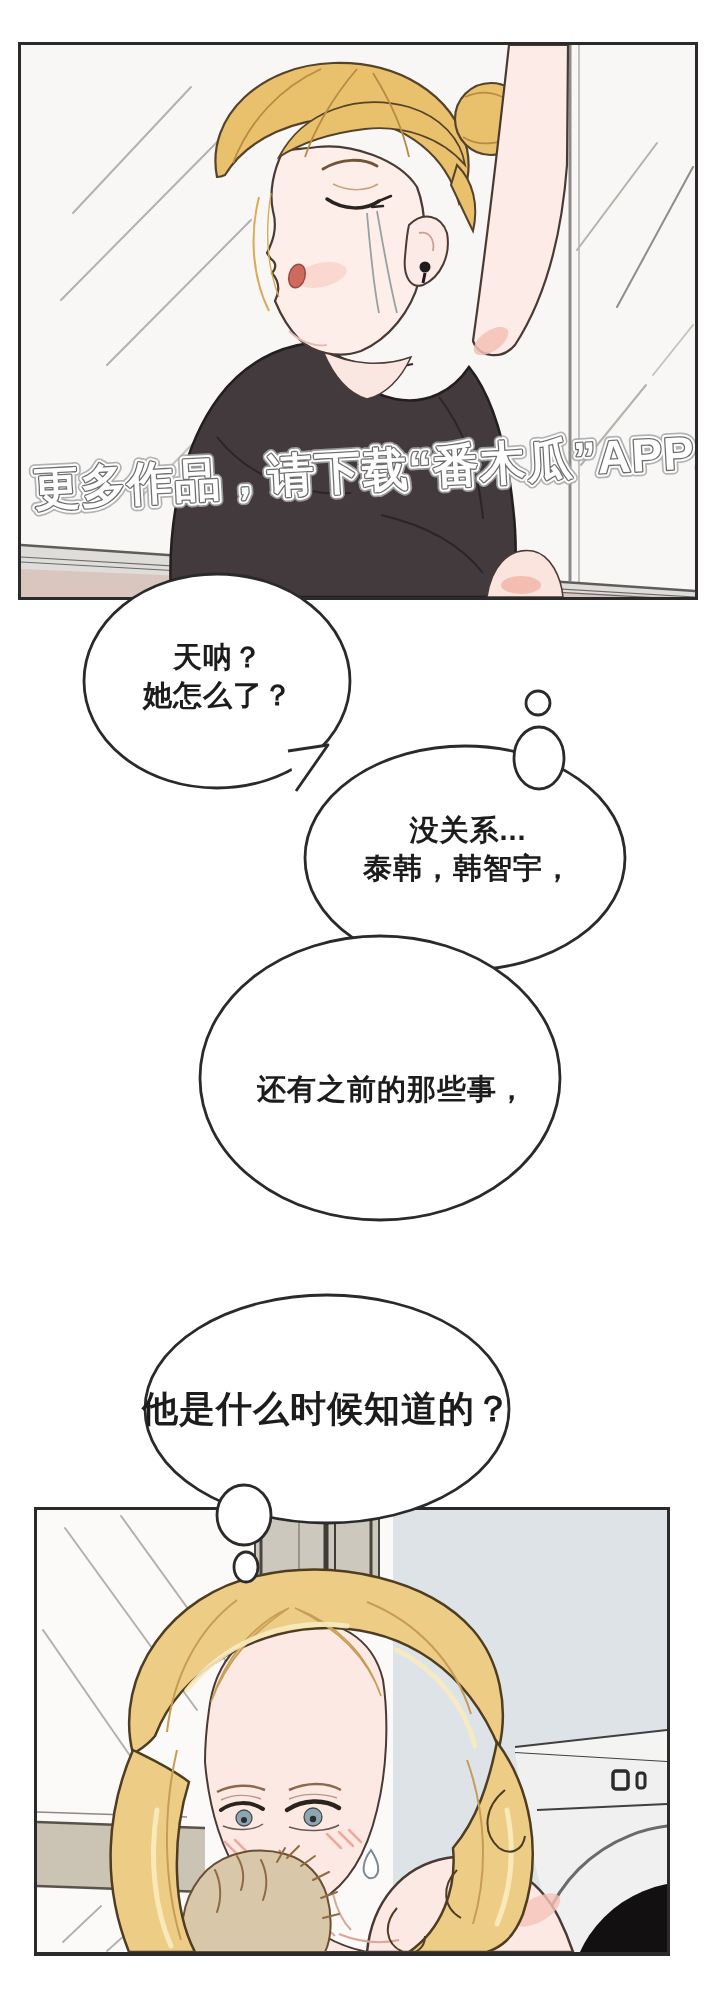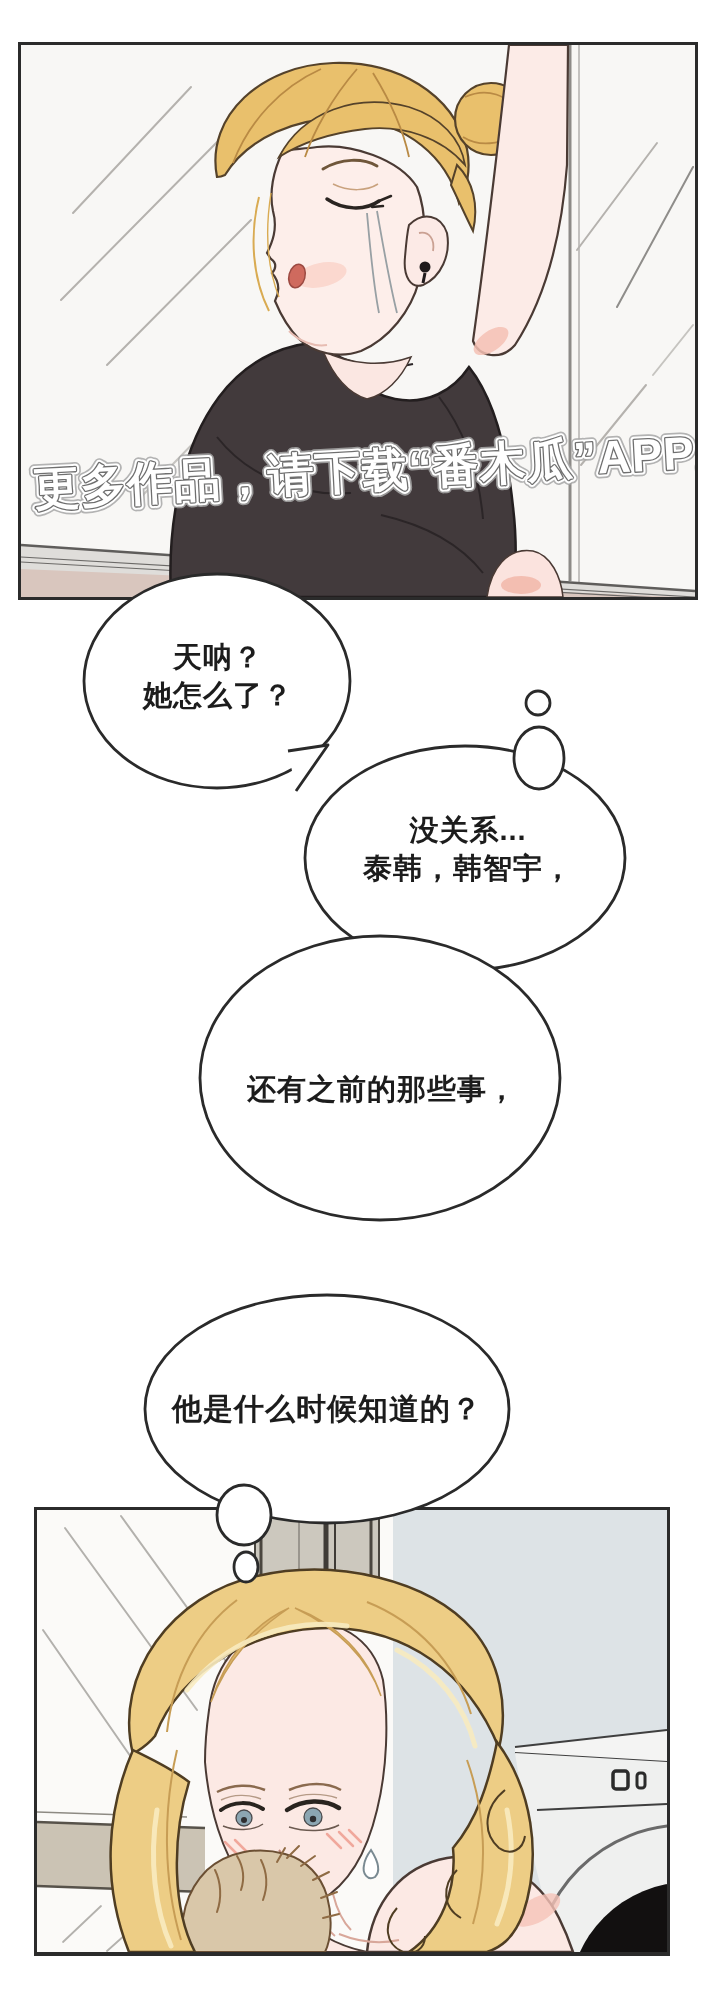--- a/index.html
+++ b/index.html
@@ -14,22 +14,22 @@
   #bubble-layer{position:absolute;left:0;top:0;width:720px;height:2009px;pointer-events:none;}
   .bubble-text{
     position:absolute;transform:translate(-50%,-50%);
     text-align:center;white-space:nowrap;
     font-weight:700;font-size:29px;line-height:38px;color:#1c1c1c;
     letter-spacing:1px;
   }
   .bubble-text span{display:block;}
   #b1-text{left:218px;top:676px;}
   #b2-text{left:468px;top:849px;}
-  #b3-text{left:382px;top:1089px;text-align:right;}
-  #b4-text{left:327px;top:1409px;font-size:30px;}
+  #b3-text{left:392px;top:1089px;text-align:right;}
+  #b4-text{left:327px;top:1409px;font-size:36px;}
 </style>
 </head>
 <body>
 
 <div class="page">
 
   <div class="panel" id="panel1">
     <svg viewBox="0 0 674 552" preserveAspectRatio="none">
       <rect x="0" y="0" width="674" height="552" fill="#f8f7f5"></rect>
 

